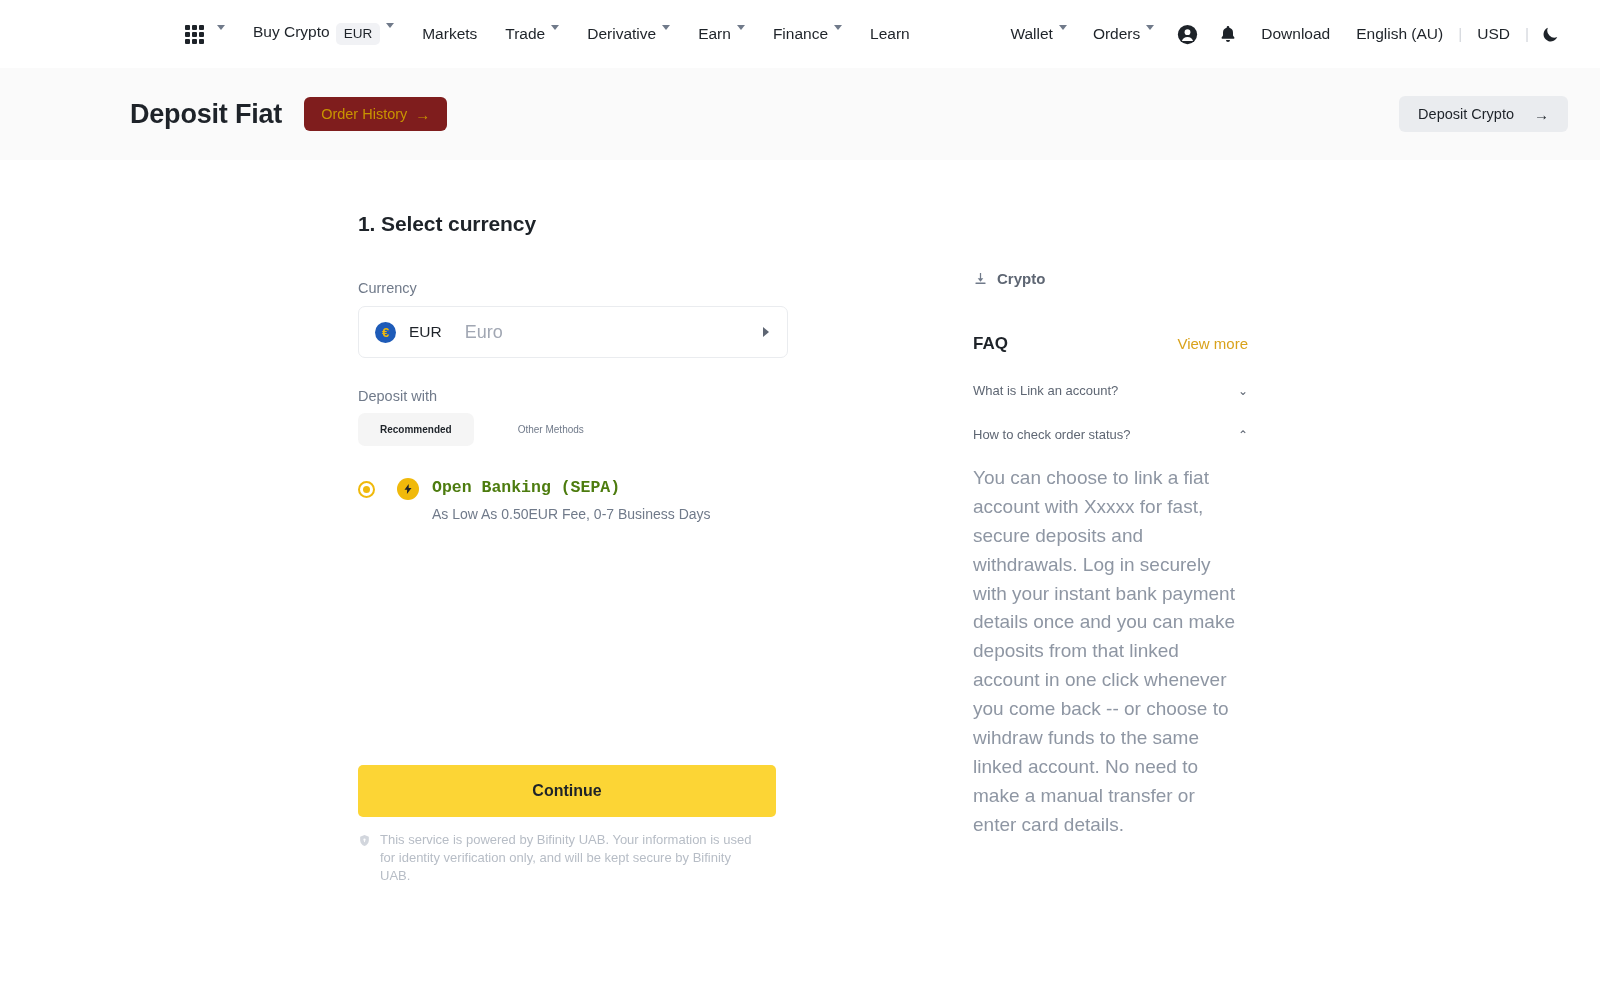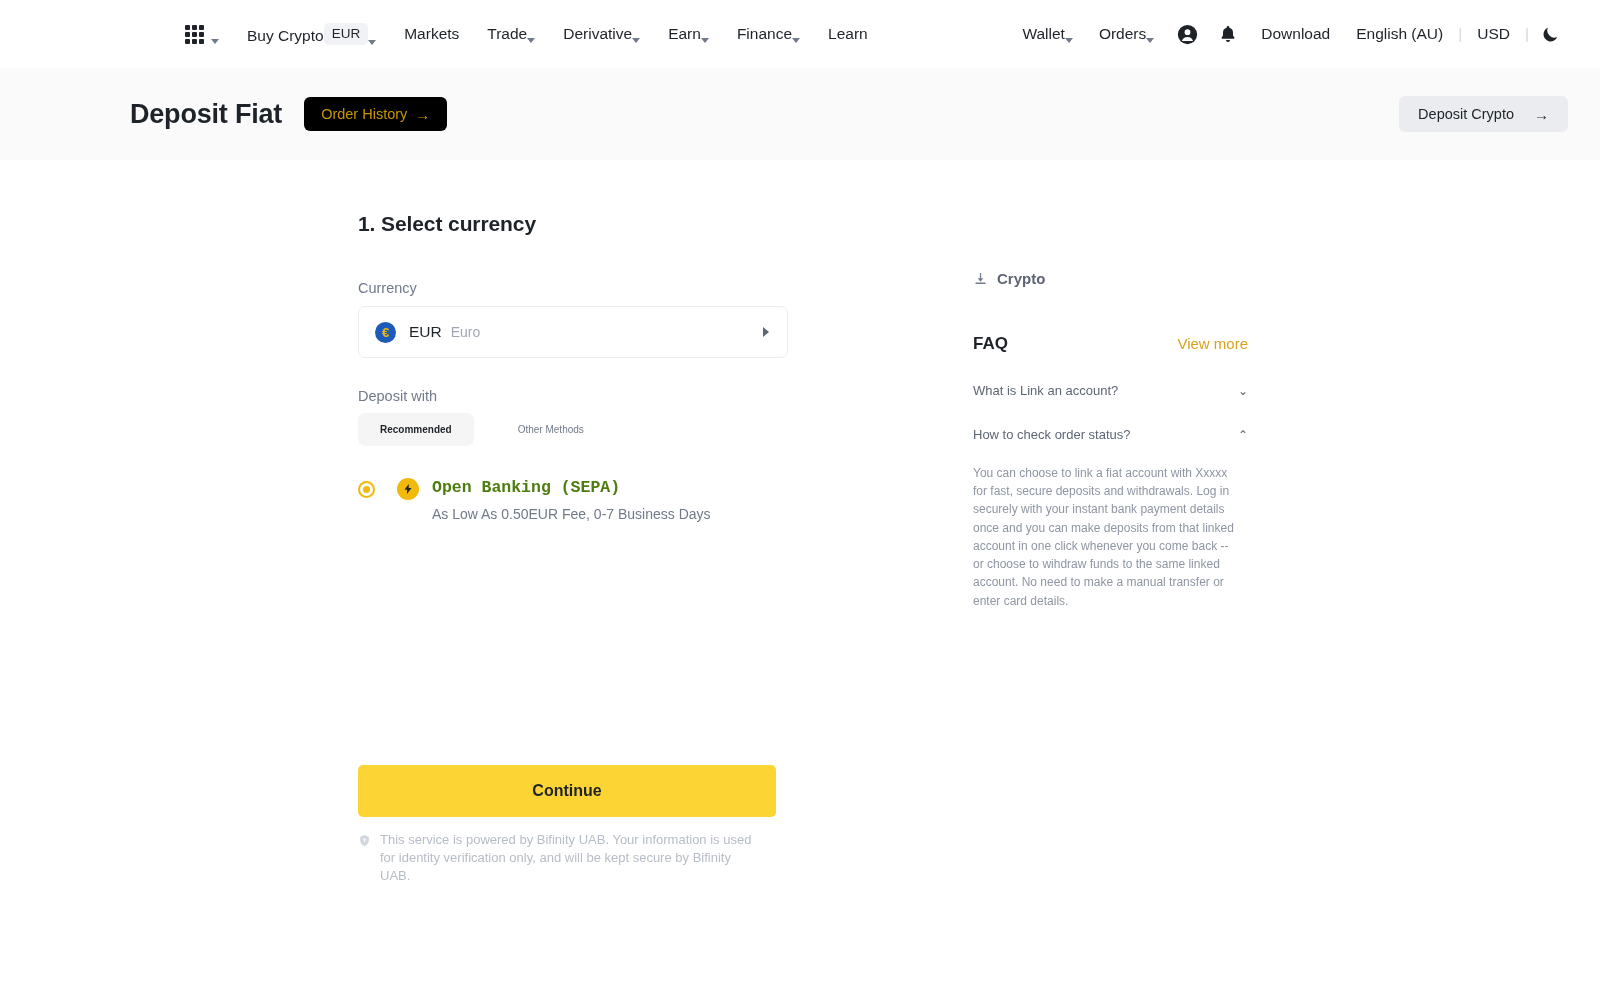--- a/index.html
+++ b/index.html
@@ -30,21 +30,21 @@
   }
   .grid-icon i { background: #1e2329; display: block; width: 5px; height: 5px; border-radius: 1px; }
   .caret {
     width: 0; height: 0;
     border-left: 4.5px solid transparent;
     border-right: 4.5px solid transparent;
     border-top: 5px solid #707a8a;
     display: inline-block;
   }
   .nav-item {
-    display: flex; align-items: flex-end; 
+    display: flex; align-items: flex-start; gap: 6px;
     padding: 0 14px;
     color: #1e2329;
     font-size: 15.5px;
     white-space: nowrap;
     cursor: pointer;
   }
   .nav-item:first-child { padding-left: 0; }
   .eur-badge {
     background: #f1f2f5;
     border-radius: 5px;
@@ -74,21 +74,21 @@
     position: relative;
   }
   .page-title {
     font-size: 27px;
     font-weight: bold;
     letter-spacing: -0.2px;
     color: #1e2329;
   }
   .order-history-btn {
     margin-left: 22px;
-    background: #000000;
+    background: #7f1d1d;
     color: #c99400;
     font-size: 14.5px;
     padding: 9px 17px;
     border-radius: 6px;
     display: flex;
     align-items: center;
     gap: 8px;
     cursor: pointer;
   }
   .deposit-crypto-btn {
@@ -146,21 +146,21 @@
     border-radius: 50%;
     background: #1e5bb8;
     color: #f0b90b;
     font-size: 13px;
     font-weight: bold;
     display: flex; align-items: center; justify-content: center;
     margin-right: 13px;
     flex: 0 0 auto;
   }
   .cur-code { font-size: 15.5px; color: #1e2329; font-weight: 500; }
-  .cur-name { font-size: 14px; color: #a1a7b3; margin-left: 9px; }
+  .cur-name { font-size: 18px; color: #a1a7b3; margin-left: 23px; }
   .tri-right {
     margin-left: auto;
     width: 0; height: 0;
     border-top: 5px solid transparent;
     border-bottom: 5px solid transparent;
     border-left: 6px solid #5e6673;
   }
 
   .deposit-with-label {
     font-size: 14.5px;
@@ -245,21 +245,21 @@
     align-items: center;
     justify-content: space-between;
     margin-top: 29px;
     cursor: pointer;
   }
   .faq-item:first-of-type { margin-top: 44px; }
   .faq-q { font-size: 13px; color: #5e6673; }
   .chev { color: #5e6673; font-size: 12px; line-height: 1; }
   .faq-answer {
     margin-top: 22px;
-    font-size: 12px;
+    font-size: 19px;
     line-height: 1.52;
     color: #8e96a3;
     width: 262px;
   }
 </style>
 </head>
 <body>
 
 <div class="navbar">
   <div class="nav-left">

